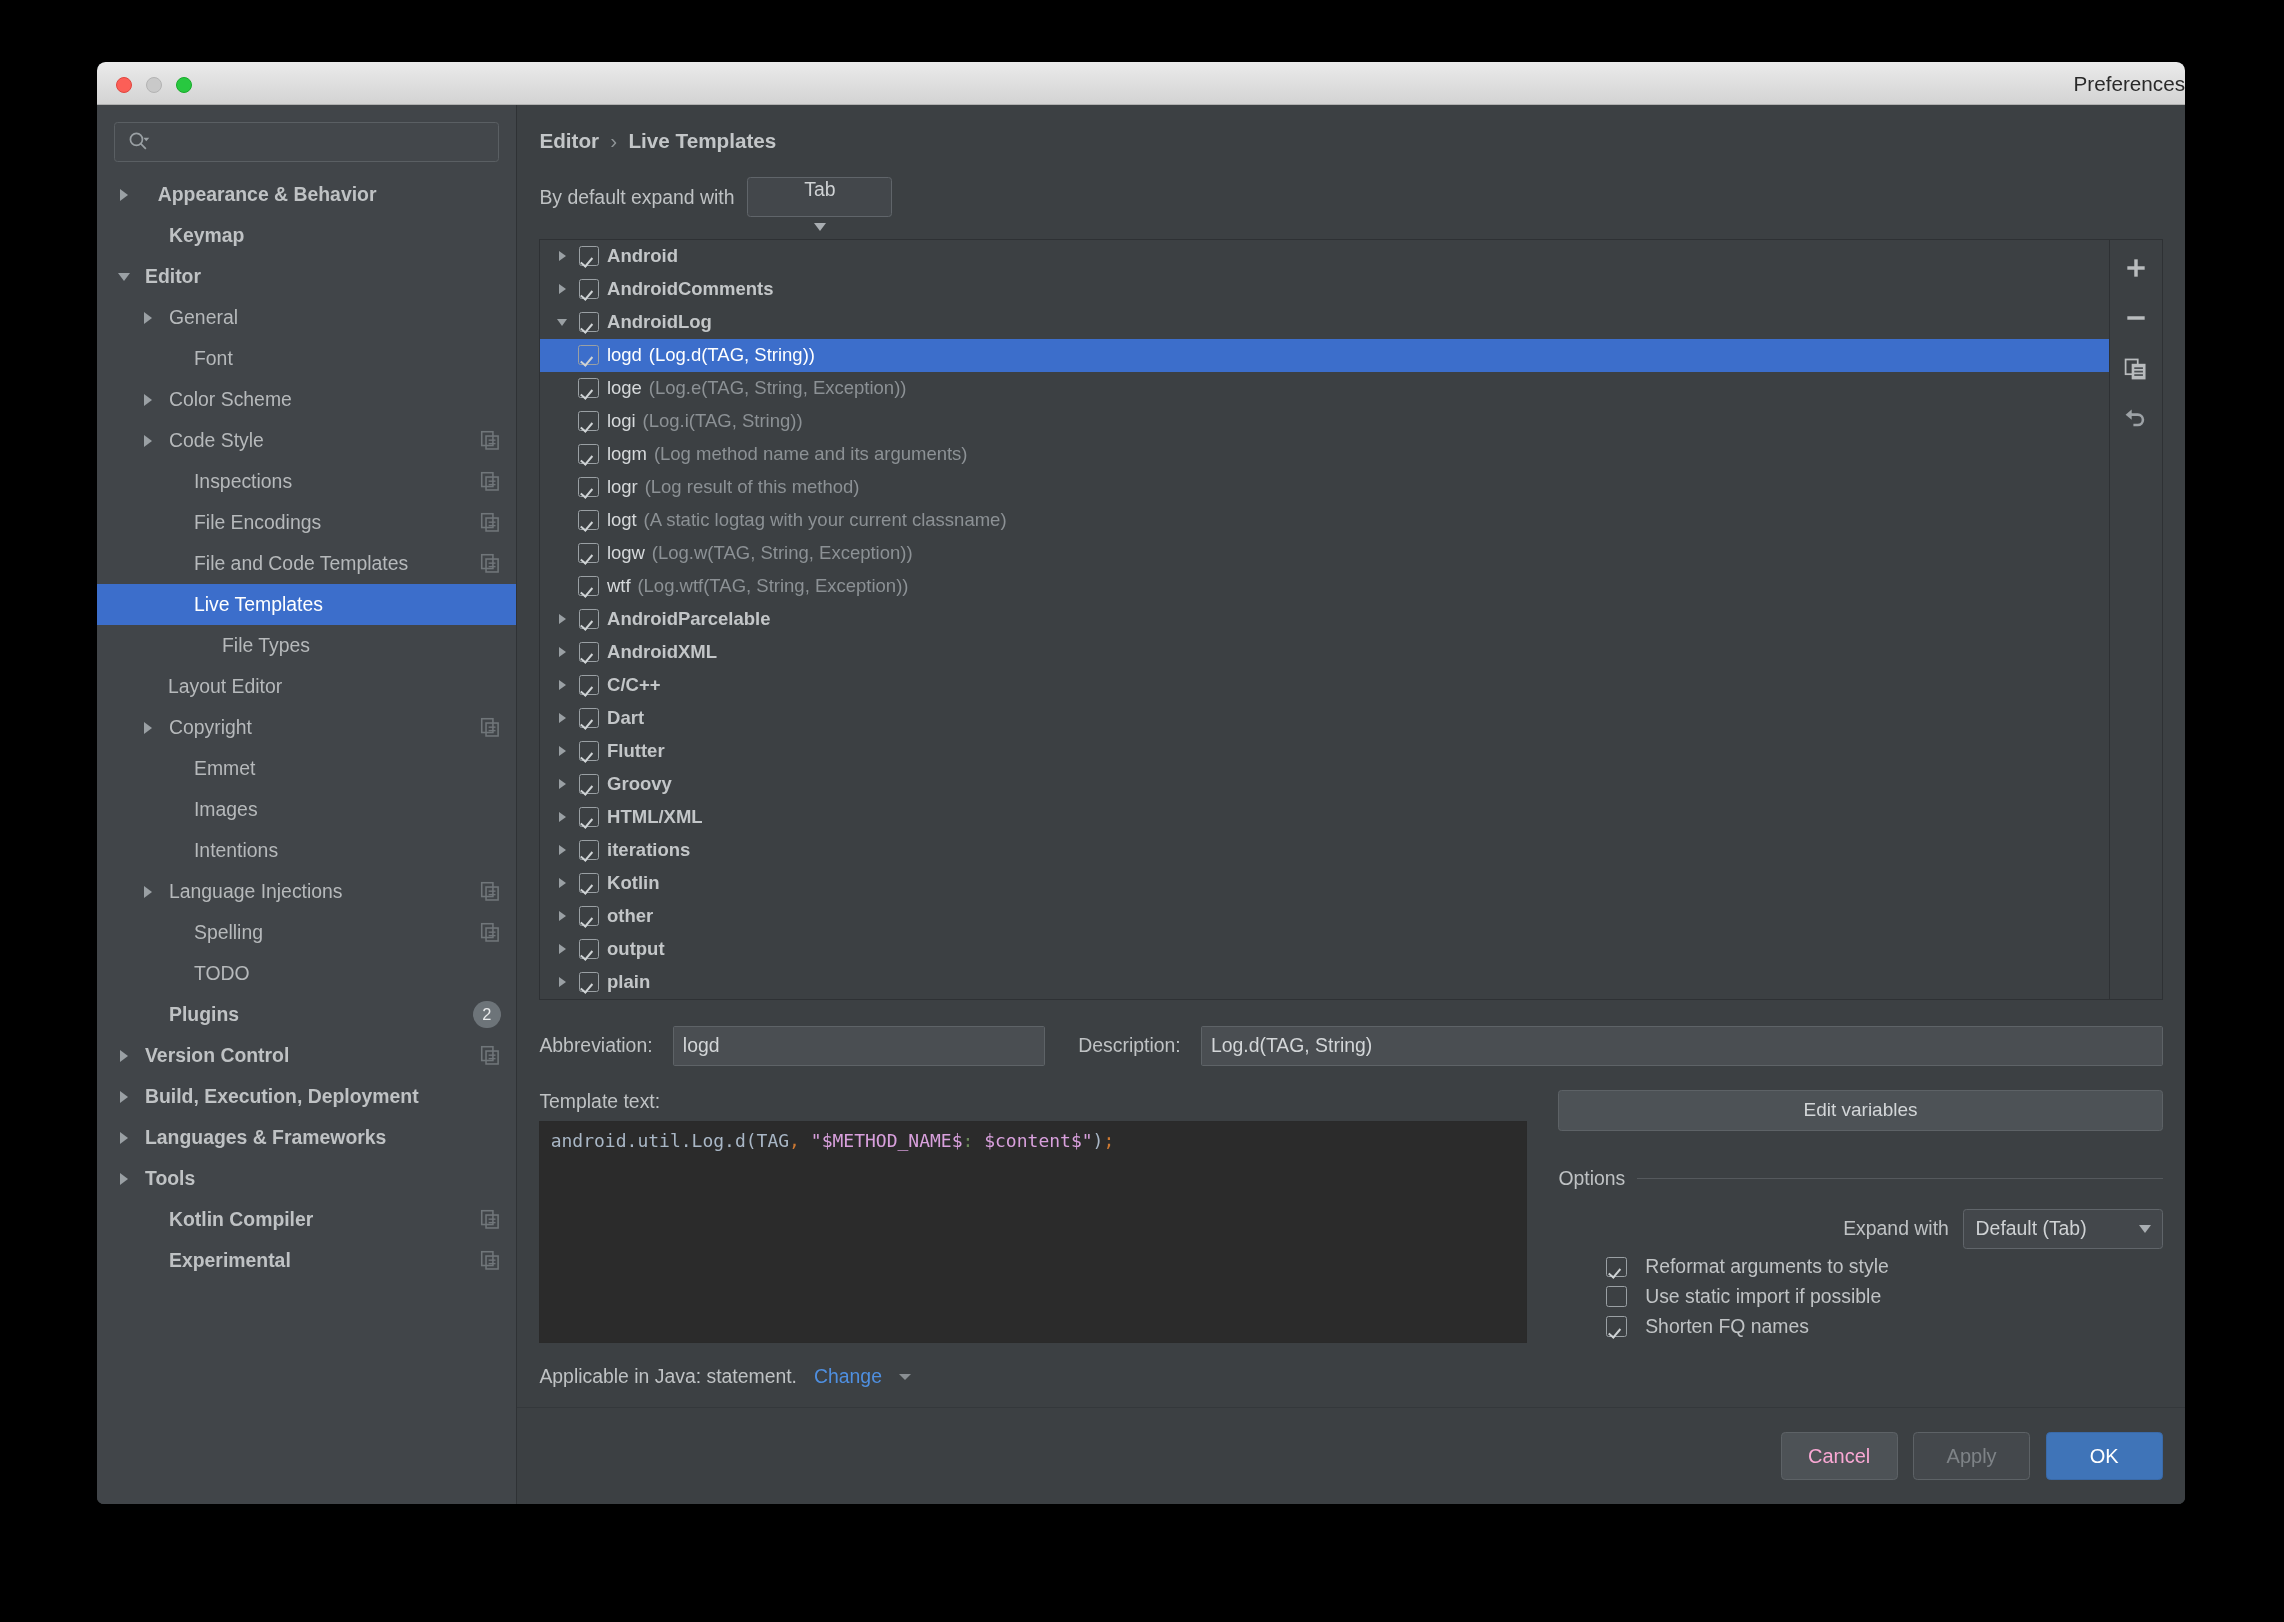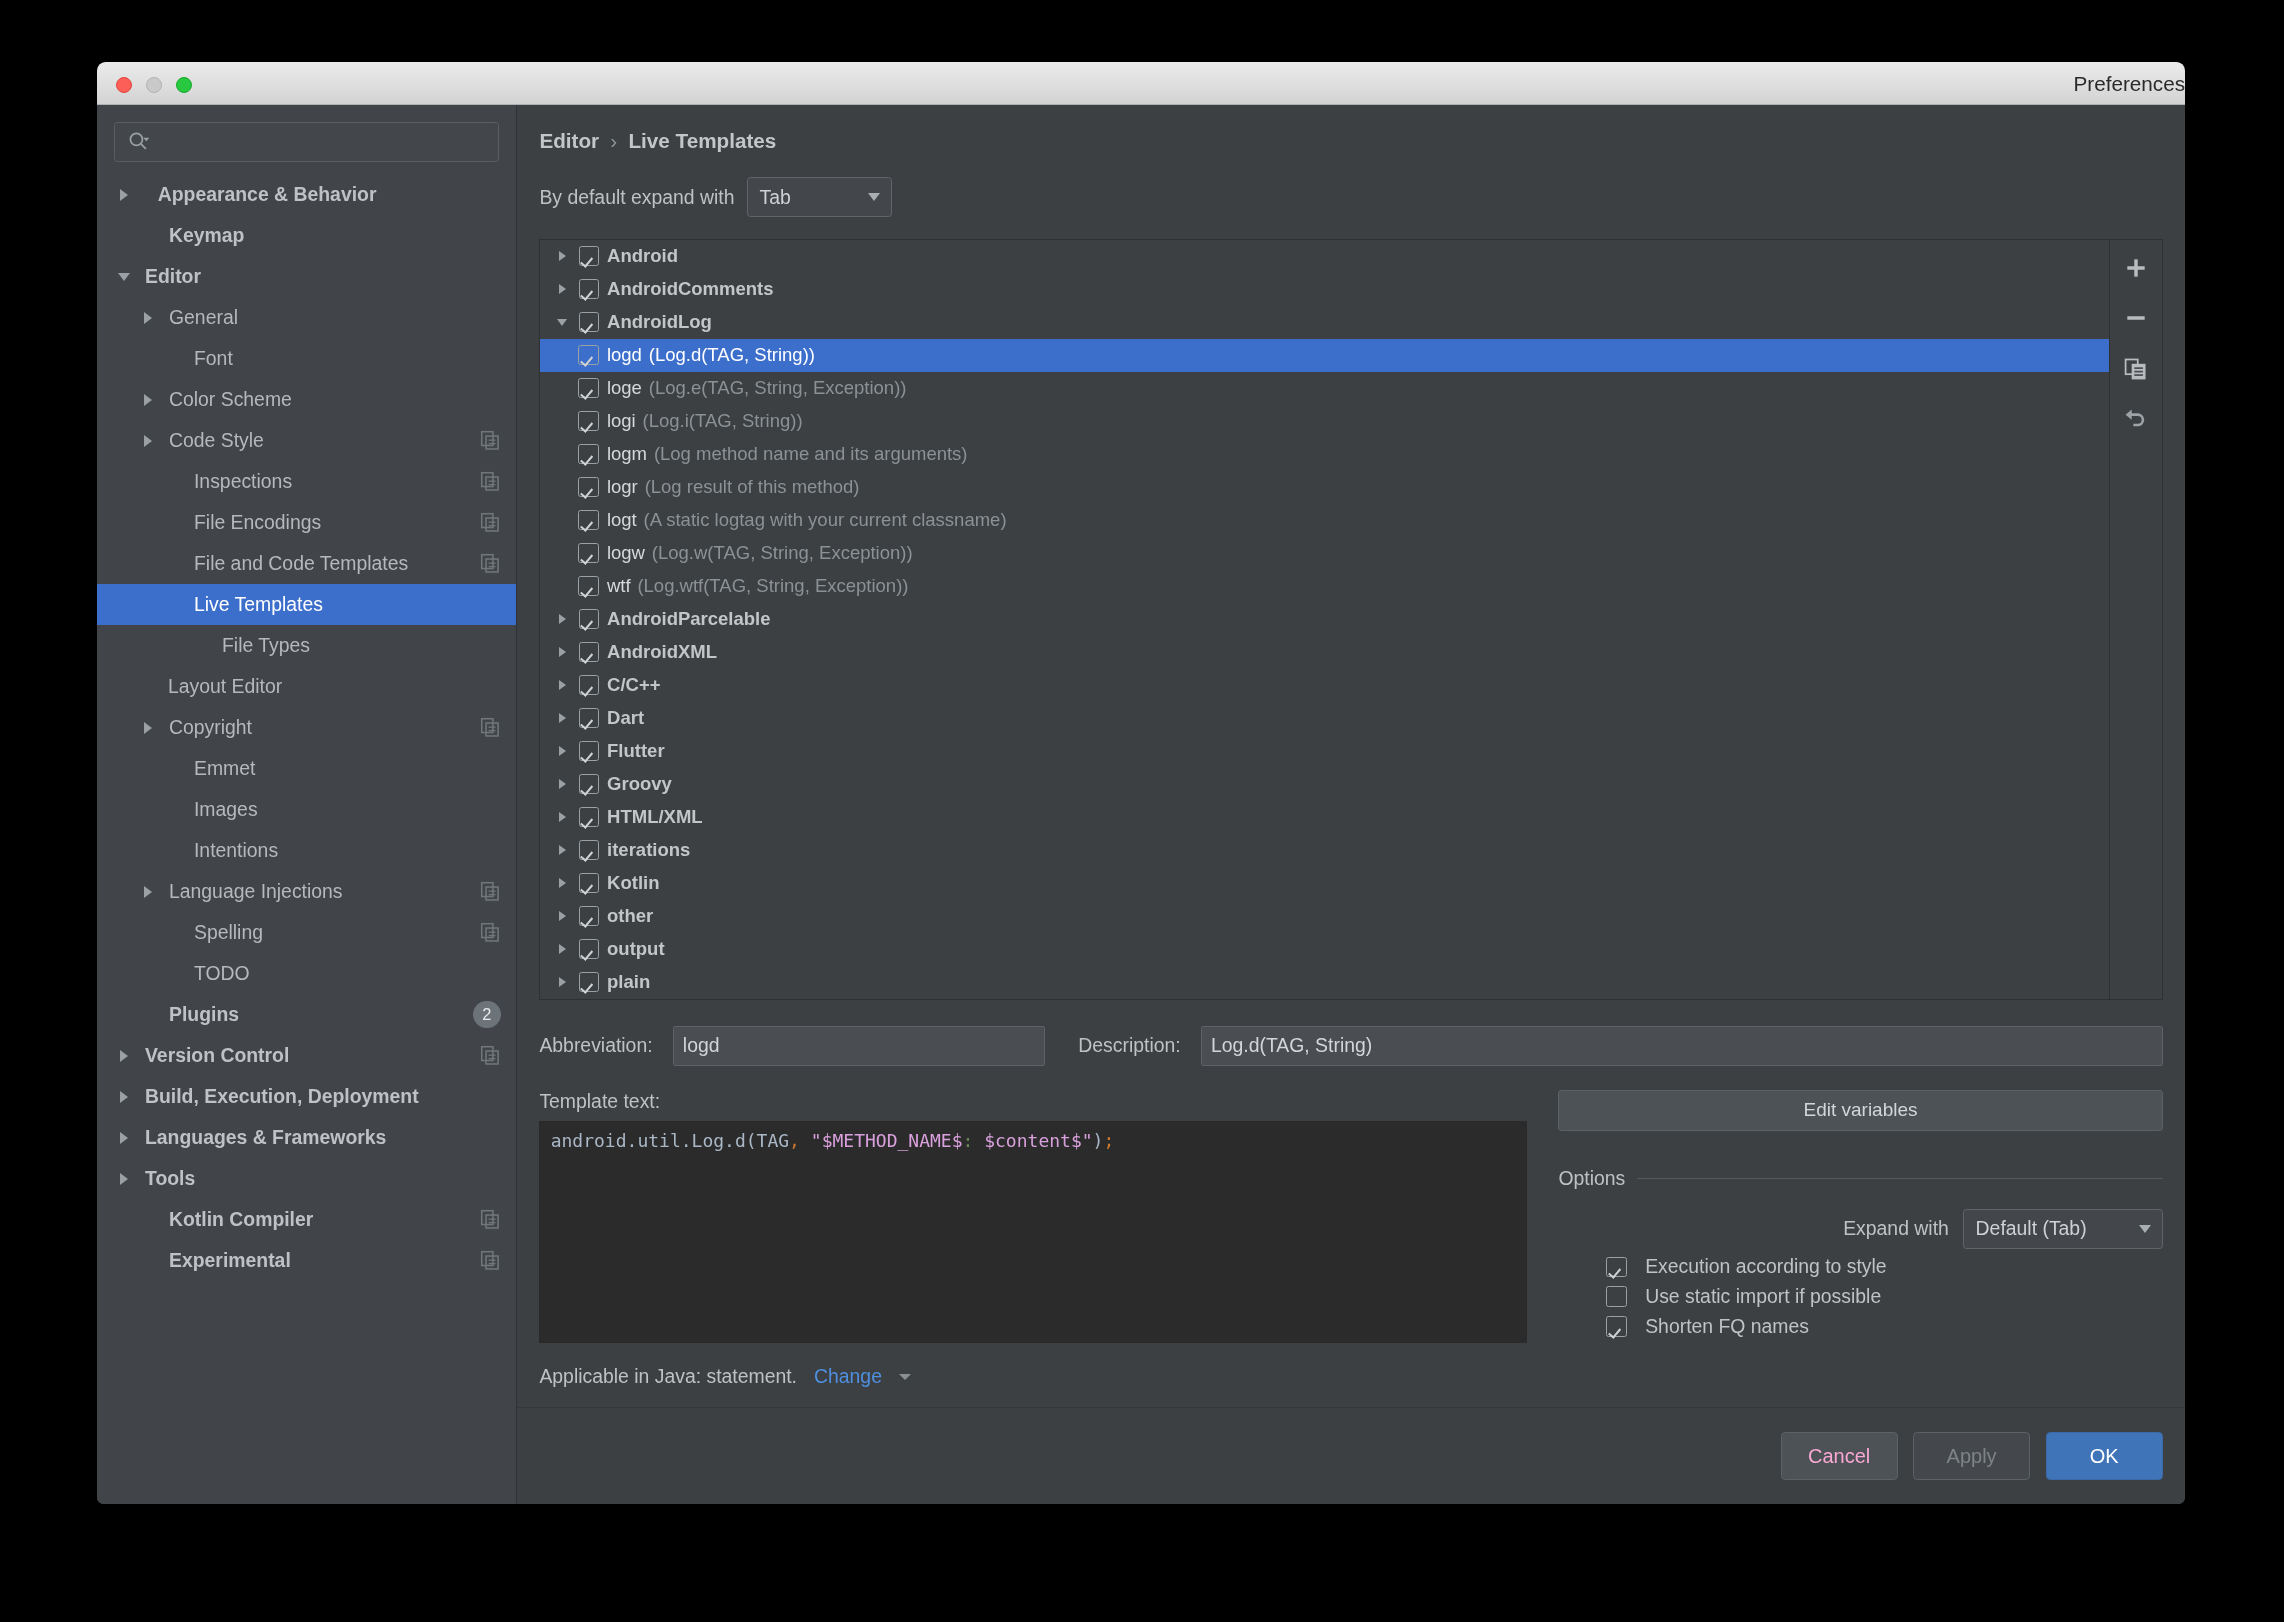--- a/index.html
+++ b/index.html
@@ -523,21 +523,21 @@
     <div id="main">
 
       <div id="breadcrumb">
         <span>Editor</span>
         <span class="sep">›</span>
         <span>Live Templates</span>
       </div>
 
       <div id="expand-row">
         <span>By default expand with</span>
-        <div class="combo" style="min-width:145px;justify-content:space-between;">
+        <div class="combo" style="min-width:145px;justify-content:space-between;flex-direction:column;">
           <span>Tab</span>
           <span class="caret"></span>
         </div>
       </div>
 
       <div id="tree-area">
         <div id="tree-panel">
             <div class="t-row group">
               <span class="tarrow">
                 <span class="tw right"></span>
@@ -744,21 +744,21 @@
             <div id="opt-expand">
               <span class="flbl">Expand with</span>
               <div class="combo" style="min-width:200px;justify-content:space-between;">
                 <span>Default (Tab)</span>
                 <span class="caret"></span>
               </div>
             </div>
             <div id="opt-checks">
                 <div class="opt-check">
                   <span class="cb on"></span>
-                  <span>Execution according to style</span>
+                  <span>Reformat arguments to style</span>
                 </div>
                 <div class="opt-check">
                   <span class="cb"></span>
                   <span>Use static import if possible</span>
                 </div>
                 <div class="opt-check">
                   <span class="cb on"></span>
                   <span>Shorten FQ names</span>
                 </div>
               </div>

